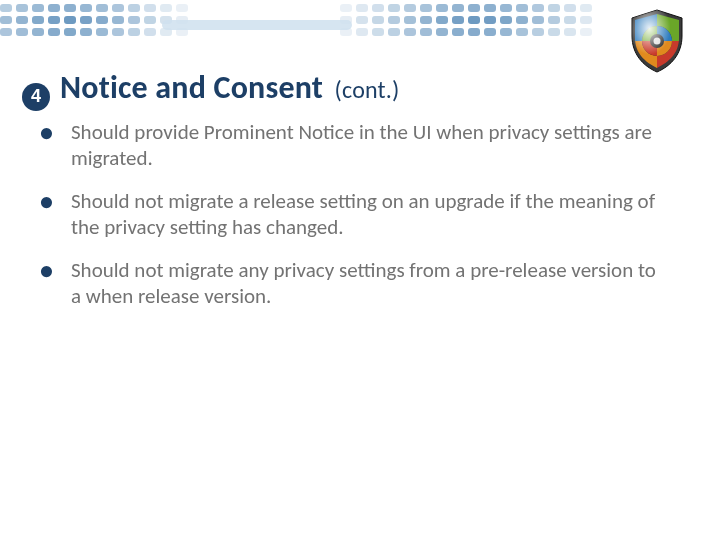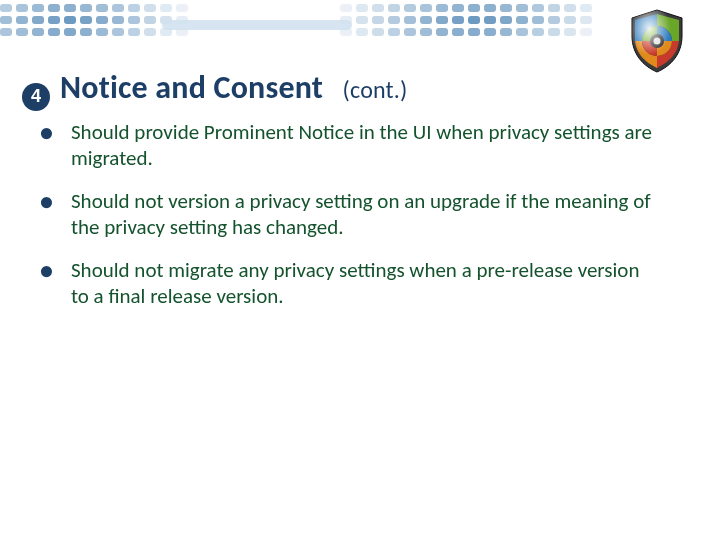--- a/index.html
+++ b/index.html
@@ -17,27 +17,27 @@
   .title-row { position: absolute; left: 22px; top: 68px; display: flex; align-items: baseline; gap: 10px; }
   .num-bullet {
     width: 28px; height: 28px; border-radius: 50%;
     background: #1d3f66; color: #fff; font-weight: 700; font-size: 18px;
     display: flex; align-items: center; justify-content: center;
     position: relative; top: 4px;
     font-family: "Segoe UI", Arial, sans-serif;
   }
   .title-text { font-size: 32px; font-weight: 300; color: #1d3f66; letter-spacing: 0.2px; }
   .title-text .strong { font-weight: 700; }
-  .title-cont { font-size: 24px; color: #1d3f66; font-weight: 300; margin-left: 12px; }
+  .title-cont { font-size: 24px; color: #1d3f66; font-weight: 300; margin-left: 4px; }
 
   
   .body { position: absolute; left: 40px; top: 120px; width: 620px; }
   .bullet-row { display: flex; align-items: flex-start; gap: 18px; margin-bottom: 18px; }
   .bullet-dot { font-size: 26px; line-height: 20px; color: #1d3f66; font-weight: 700; position: relative; top: 2px; width: 14px; }
-  .bullet-text { font-size: 21px; line-height: 1.22; color: #14532d; font-weight: 400; }
+  .bullet-text { font-size: 21px; line-height: 1.22; color: #737373; font-weight: 400; }
 </style>
 </head>
 <body>
 
 <div class="slide">
 
   <div class="tile-strip">
     <svg width="720" height="54" viewBox="0 0 720 54">
       <g fill="#2f6fa7">
 
@@ -169,21 +169,21 @@
     </div>
   </div>
 
   <div class="body">
     <div class="bullet-row">
       <div class="bullet-dot">•</div>
       <div class="bullet-text">Should provide Prominent Notice in the UI when privacy settings are migrated.</div>
     </div>
     <div class="bullet-row">
       <div class="bullet-dot">•</div>
-      <div class="bullet-text">Should not version a privacy setting on an upgrade if the meaning of the privacy setting has changed.</div>
+      <div class="bullet-text">Should not migrate a release setting on an upgrade if the meaning of the privacy setting has changed.</div>
     </div>
     <div class="bullet-row">
       <div class="bullet-dot">•</div>
-      <div class="bullet-text">Should not migrate any privacy settings when a pre-release version to a final release version.</div>
+      <div class="bullet-text">Should not migrate any privacy settings from a pre-release version to a when release version.</div>
     </div>
   </div>
 
 </div>
 
 </body></html>

